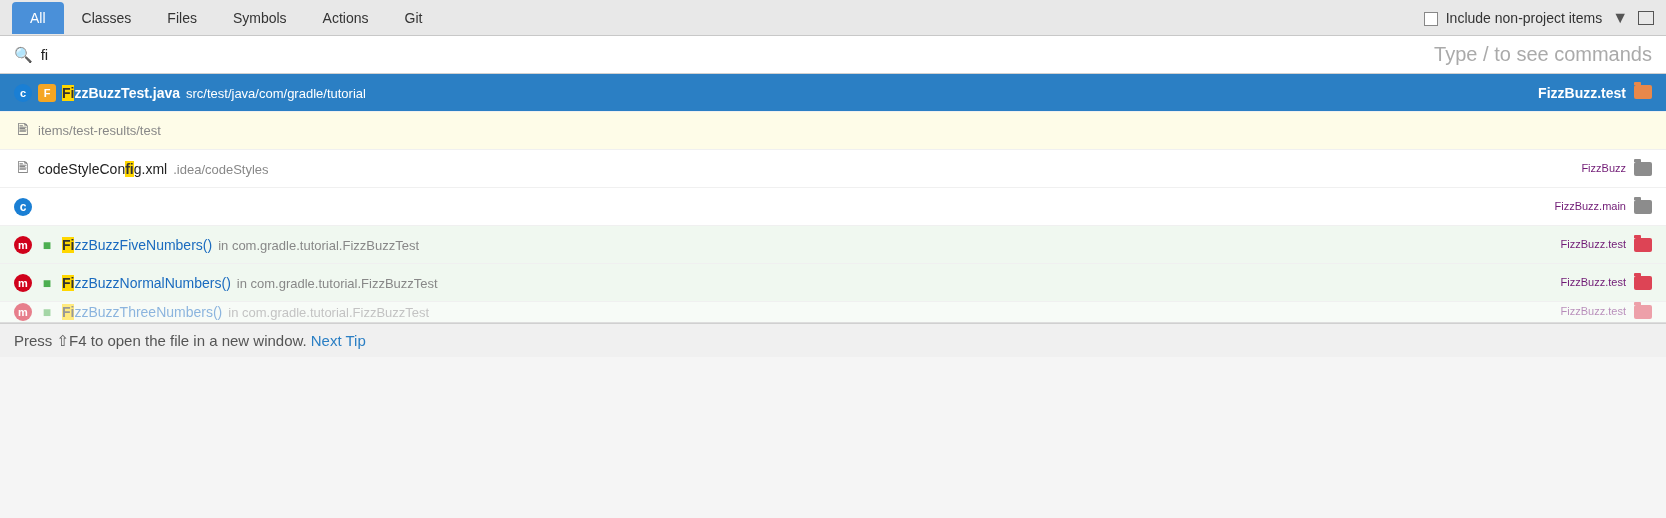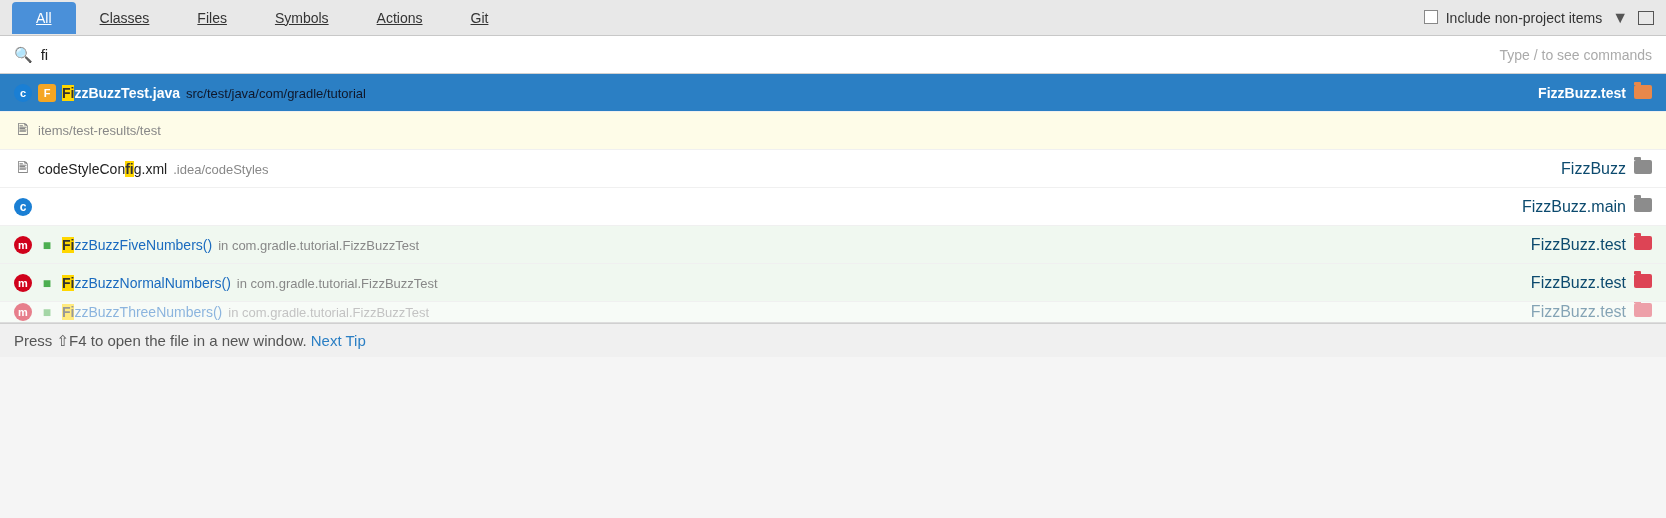--- a/index.html
+++ b/index.html
@@ -16,44 +16,43 @@
     .tab-bar {
       display: flex;
       align-items: center;
       background: #e8e8e8;
       border-bottom: 1px solid #c8c8c8;
       padding: 0 12px;
       height: 36px;
       gap: 0;
     }
     .tab-item {
-      padding: 8px 24px;
+      padding: 8px 18px;
       font-size: 14px;
       color: #333;
       cursor: pointer;
       border-radius: 4px 4px 0 0;
       white-space: nowrap;
-      text-decoration: underline;
     }
     .tab-item.active {
       background: #4a90d9;
       color: white;
       font-weight: 500;
     }
     .tab-spacer { flex: 1; }
     .tab-right {
       display: flex;
       align-items: center;
       gap: 10px;
       font-size: 14px;
       color: #333;
     }
     .checkbox-label {
       display: flex;
-      align-items: flex-start;
+      align-items: flex-end;
       gap: 8px;
       cursor: pointer;
     }
     .checkbox-box {
       width: 14px;
       height: 14px;
       border: 1px solid #888;
       background: white;
       display: inline-block;
     }
@@ -87,21 +86,21 @@
     .search-input {
       flex: 1;
       border: none;
       outline: none;
       font-size: 15px;
       color: #222;
       background: transparent;
       caret-color: #333;
     }
     .search-hint {
-      font-size: 14px;
+      font-size: 20px;
       color: #aaa;
       white-space: nowrap;
     }
 
     
     .results-list {
       background: white;
       border-bottom: 1px solid #ddd;
     }
 
@@ -186,32 +185,32 @@
     }
     .row-filename.selected-text .highlight {
       background: #ffd700;
       color: #333;
     }
     .row-path {
       font-size: 13px;
       color: #888;
       white-space: nowrap;
     }
-    .row-path.selected-path { color: #0f172a; text-align: center; }
+    .row-path.selected-path { color: #ffffff; text-align: center; }
 
     .row-right {
       display: flex;
       align-items: flex-start;
       gap: 8px;
       flex-shrink: 0;
       margin-left: auto;
     }
     .row-module {
-      font-size: 16px;
-      color: #0c4a6e;
+      font-size: 11px;
+      color: #701a75;
     }
     .row-module.bold-selected { color: white; font-weight: 600; font-size: 14px; }
     .folder-icon {
       width: 18px;
       height: 14px;
       background: #8c8c8c;
       border-radius: 2px;
       position: relative;
       flex-shrink: 0;
     }

